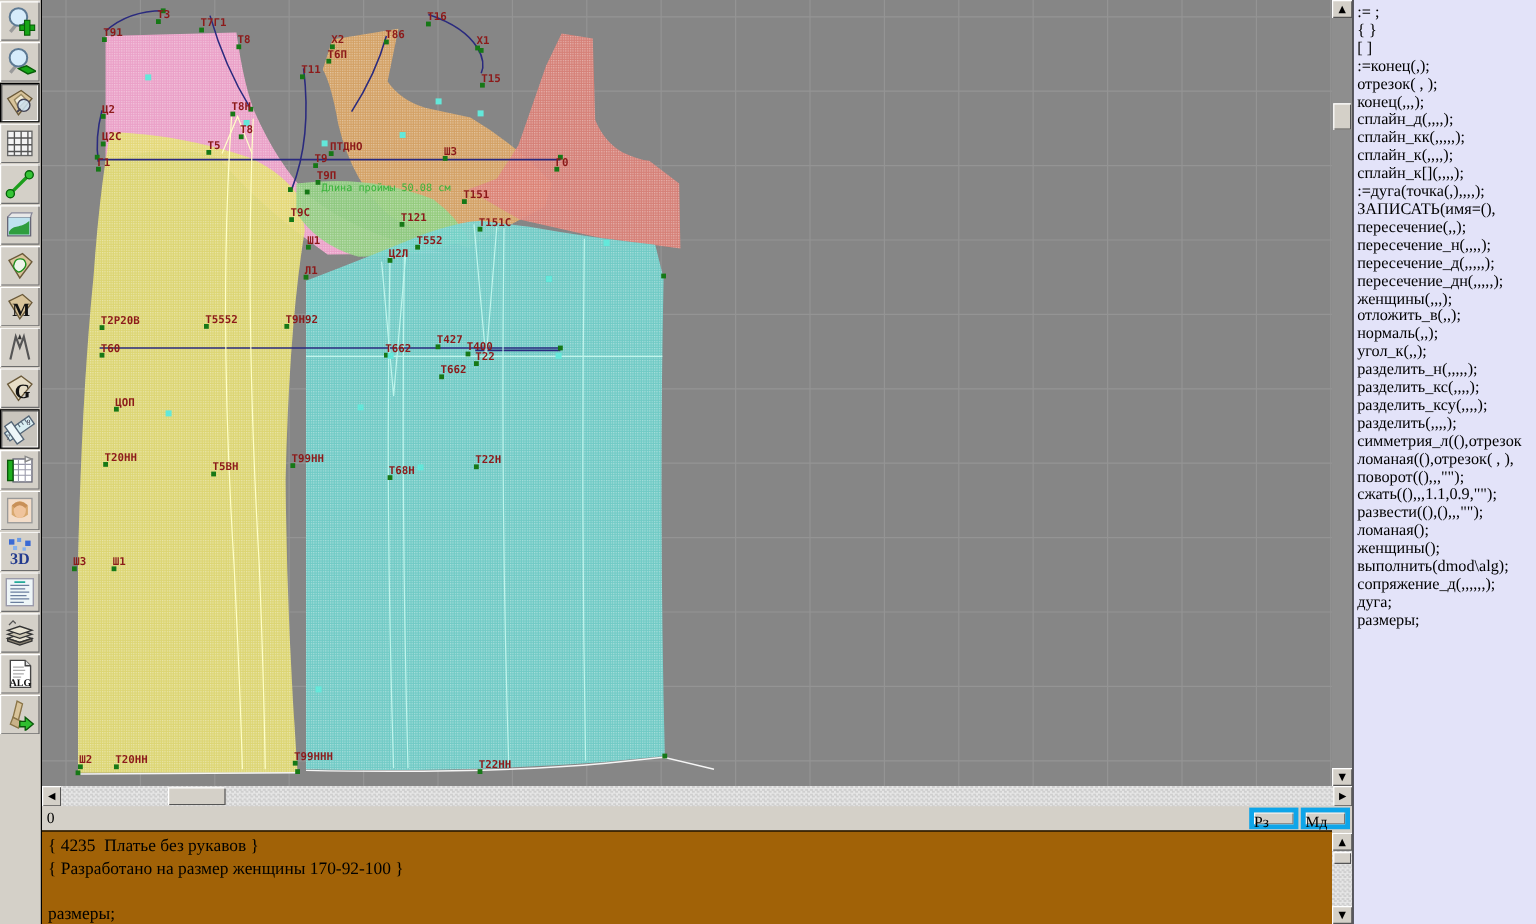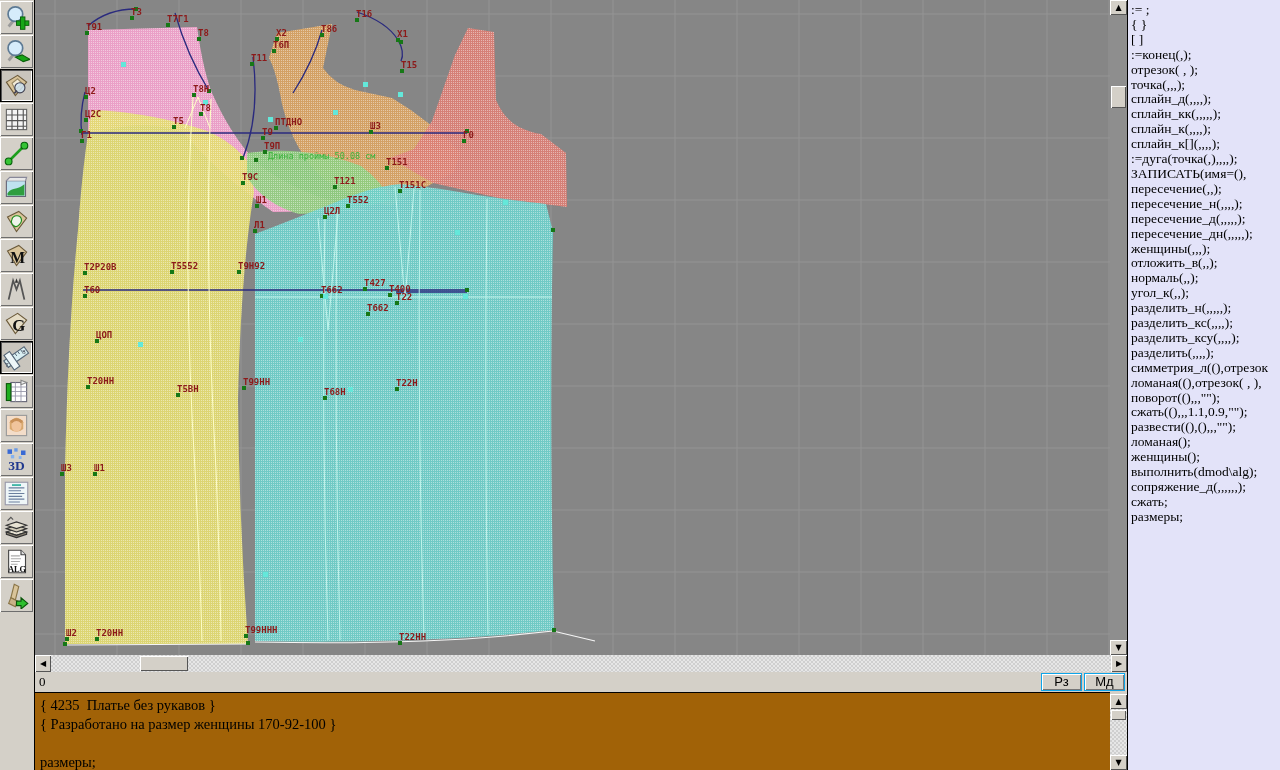--- a/index.html
+++ b/index.html
@@ -50,22 +50,22 @@
   #hscroll .sb-btn{width:16px;height:17px;position:absolute;top:0;}
   #hscroll .right{right:0;}
   
   #statusrow{
     position:absolute;left:35px;top:672px;width:1092px;height:20px;background:#D4D0C8;
     display:flex;align-items:center;font-size:13px;
   }
   #status-value{margin-left:4px;color:#000;}
   .srow-btn{
     width:41px;height:18px;margin-right:2px;background:#D4D0C8;
-    border:1px solid #0ea5e9;box-shadow:inset 1px 1px 0 #fff,inset -1px -1px 0 #777;
-    font-family:Liberation Sans, sans-serif;font-size:13px;text-align:center;line-height:16px;
+    border:4px solid #0ea5e9;box-shadow:inset 1px 1px 0 #fff,inset -1px -1px 0 #777;
+    font-family:Liberation Serif, serif;font-size:13px;text-align:left;line-height:16px;
     cursor:pointer;box-sizing:border-box;
   }
   #rz-btn{margin-left:auto;}
   
   #editor{
     position:absolute;left:35px;top:692px;width:1075px;height:96px;background:#a16207;
     border-top:1px solid #000;box-sizing:border-box;overflow:hidden;
   }
   #editor pre{
     margin:0;padding:3px 0 0 5px;font-family:"Liberation Serif",serif;
@@ -477,21 +477,21 @@
   <div class="sb-thumb" style="left:1px;top:16px;width:15px;height:10px;"></div>
   <div class="sb-btn down">▼</div>
 </div>
 
 <div id="commands">
     <div class="cmd">:= ;</div>
     <div class="cmd">{ }</div>
     <div class="cmd">[ ]</div>
     <div class="cmd">:=конец(,);</div>
     <div class="cmd">отрезок( , );</div>
-    <div class="cmd">точка(,,,);</div>
+    <div class="cmd">конец(,,,);</div>
     <div class="cmd">сплайн_д(,,,,);</div>
     <div class="cmd">сплайн_кк(,,,,,);</div>
     <div class="cmd">сплайн_к(,,,,);</div>
     <div class="cmd">сплайн_к[](,,,,);</div>
     <div class="cmd">:=дуга(точка(,),,,,);</div>
     <div class="cmd">ЗАПИСАТЬ(имя=(),</div>
     <div class="cmd">пересечение(,,);</div>
     <div class="cmd">пересечение_н(,,,,);</div>
     <div class="cmd">пересечение_д(,,,,,);</div>
     <div class="cmd">пересечение_дн(,,,,,);</div>
@@ -505,15 +505,15 @@
     <div class="cmd">разделить(,,,,);</div>
     <div class="cmd">симметрия_л((),отрезок</div>
     <div class="cmd">ломаная((),отрезок( , ),</div>
     <div class="cmd">поворот((),,,"");</div>
     <div class="cmd">сжать((),,,1.1,0.9,"");</div>
     <div class="cmd">развести((),(),,,"");</div>
     <div class="cmd">ломаная();</div>
     <div class="cmd">женщины();</div>
     <div class="cmd">выполнить(dmod\alg);</div>
     <div class="cmd">сопряжение_д(,,,,,,);</div>
-    <div class="cmd">сжать;</div>
+    <div class="cmd">дуга;</div>
     <div class="cmd">размеры;</div>
   </div>
 
 </body></html>

